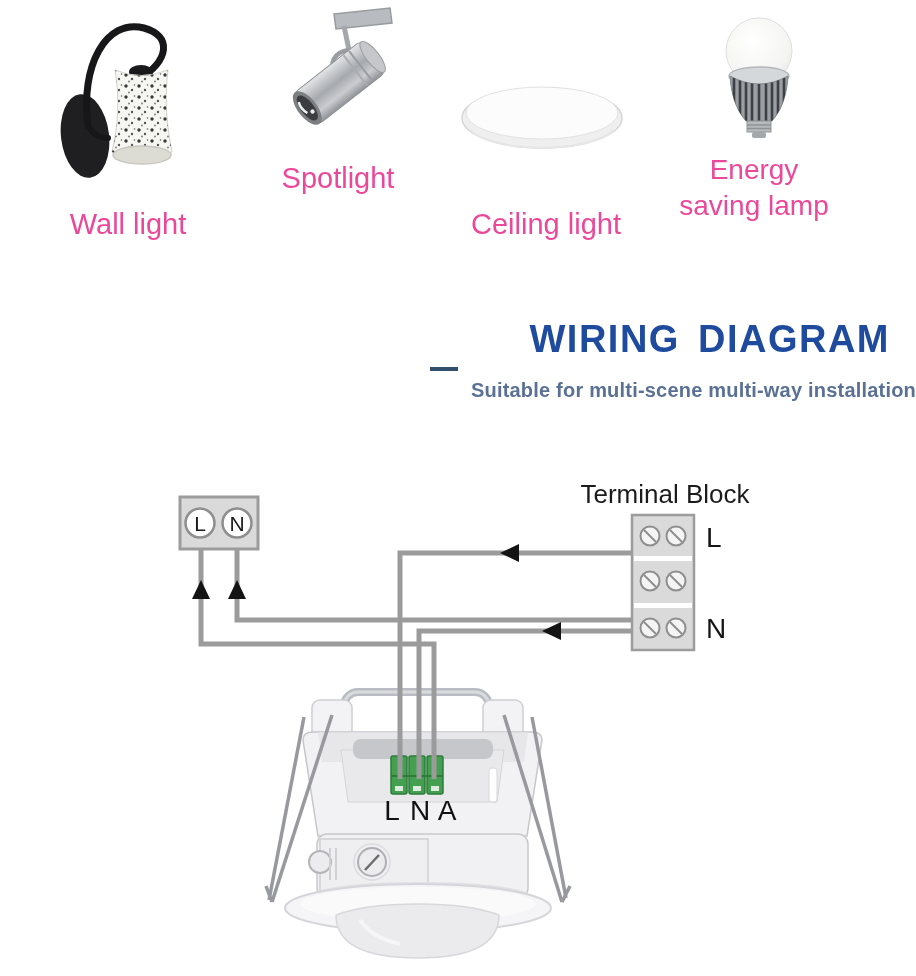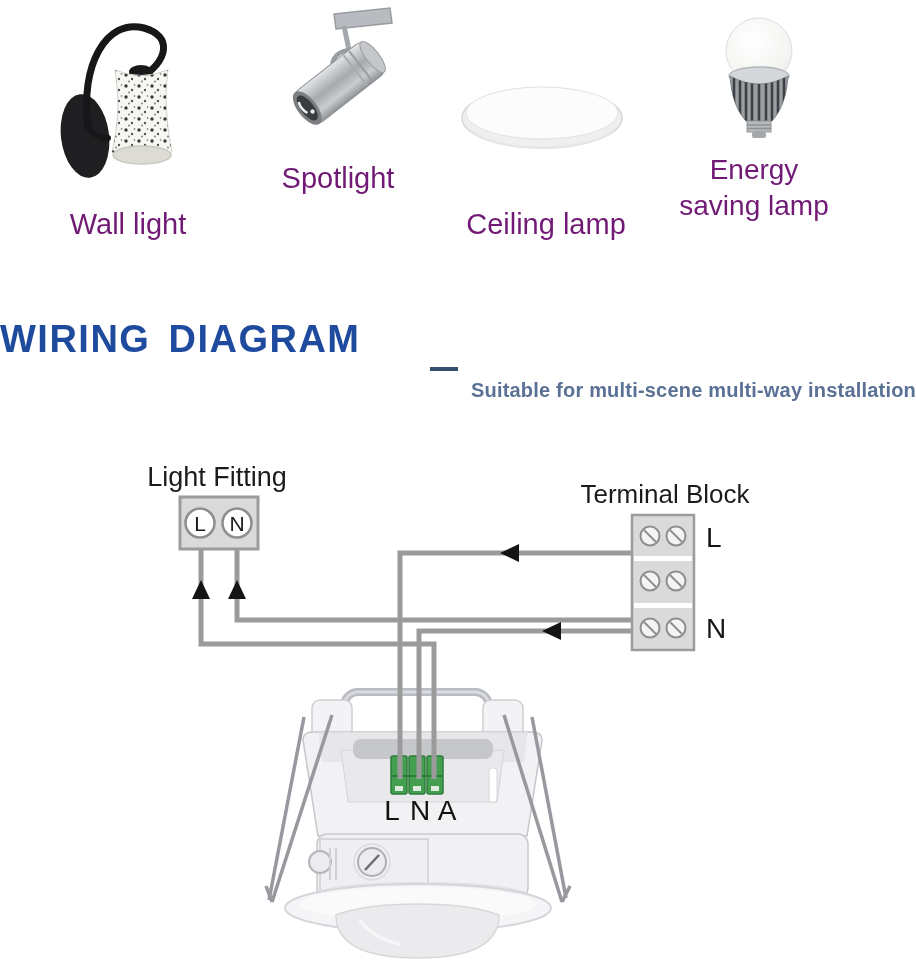--- a/index.html
+++ b/index.html
@@ -3,25 +3,25 @@
 <meta charset="utf-8">
 <style>
   html,body{margin:0;padding:0;background:#ffffff;}
   .canvas{
     position:relative;width:916px;height:976px;background:#ffffff;overflow:hidden;
     font-family:"Liberation Sans",sans-serif;color:var(--text-color,#1c1c1c);
   }
   .abs{position:absolute;}
   .product-label{
     position:absolute;text-align:center;font-size:29px;line-height:36px;
-    color:#701a75;white-space:nowrap;
+    color:#ec4899;white-space:nowrap;
   }
   .product-label.wrap{white-space:normal;font-size:28px;}
   .headline{
-    position:absolute;left:0;width:890px;text-align:left;top:318px;
+    position:absolute;left:0;width:890px;text-align:right;top:318px;
     font-size:38px;font-weight:700;letter-spacing:1.5px;word-spacing:6px;
     color:var(--title-color,#1e4b9e);
   }
   .headline-dash{
     position:absolute;left:430px;top:367px;width:28px;height:3.5px;
     background:var(--underline-color,#32506e);
   }
   .subheadline{
     position:absolute;left:0;width:916px;text-align:right;top:379px;
     font-size:20px;font-weight:700;letter-spacing:.2px;
@@ -89,21 +89,21 @@
       <circle cx="25" cy="84" r="2.2" fill="#e8eaec"></circle>
     </g>
   </svg>
   <div class="product-label" style="left:263px;top:160px;width:150px">Spotlight</div>
 
   <svg class="abs" style="left:460px;top:80px" width="165" height="92" viewBox="0 0 165 92">
     <ellipse cx="82" cy="38" rx="80" ry="30" fill="#efeff0" stroke="#d6d6d7" stroke-width="1.5"></ellipse>
     <ellipse cx="82" cy="33" rx="76" ry="26" fill="#fcfcfd" stroke="#e2e2e3" stroke-width="1"></ellipse>
     <path d="M10,50 A76,26 0 0 0 154,50" fill="none" stroke="#e6e6e7" stroke-width="2"></path>
   </svg>
-  <div class="product-label" style="left:466px;top:206px;width:160px">Ceiling lamp</div>
+  <div class="product-label" style="left:466px;top:206px;width:160px">Ceiling light</div>
 
   <svg class="abs" style="left:712px;top:14px" width="94" height="126" viewBox="0 0 94 126">
     <defs>
       <radialGradient id="glass" cx="0.4" cy="0.35" r="0.8">
         <stop offset="0" stop-color="#ffffff"></stop>
           <stop offset="0.7" stop-color="#f4f4f2"></stop>
         <stop offset="1" stop-color="#e4e5e4"></stop>
       </radialGradient>
       <clipPath id="finClip">
         <path d="M18,62 C20,90 29,101 34,107 L60,107 C65,101 74,90 76,62 Q47,78 18,62 Z"></path>
@@ -127,21 +127,20 @@
     <line x1="35" y1="111" x2="59" y2="111" stroke="#8f9295" stroke-width="1.5"></line>
     <line x1="35" y1="114.5" x2="59" y2="114.5" stroke="#8f9295" stroke-width="1.5"></line>
     <rect x="40" y="118" width="14" height="6" rx="2" fill="#a5a8ab"></rect>
   </svg>
   <div class="product-label wrap" style="left:675px;top:152px;width:158px">Energy saving lamp</div>
 
   <div class="headline">WIRING DIAGRAM</div>
   <div class="headline-dash"></div>
   <div class="subheadline">Suitable for multi-scene multi-way installation</div>
 
-  <div class="diagram-label lf-label">Light Fitting</div>
   <div class="diagram-label tb-label">Terminal Block</div>
 
   <svg class="abs" style="left:0;top:0" width="916" height="976" viewBox="0 0 916 976">
 
     <g>
       <rect x="344" y="692" width="145" height="70" rx="14" fill="none" stroke="#b9bcc2" stroke-width="8"></rect>
       <rect x="344" y="692" width="145" height="70" rx="14" fill="none" stroke="#d9dbdf" stroke-width="3"></rect>
       <rect x="312" y="700" width="40" height="64" rx="8" fill="#f3f3f5" stroke="#cfcfd4" stroke-width="1.5"></rect>
       <rect x="483" y="700" width="40" height="64" rx="8" fill="#f3f3f5" stroke="#cfcfd4" stroke-width="1.5"></rect>
       <path d="M303,740 Q303,732 313,732 L532,732 Q542,732 542,740 L527,836 L318,836 Z" fill="#f2f2f4" stroke="#c6c6cb" stroke-width="1.5"></path>

